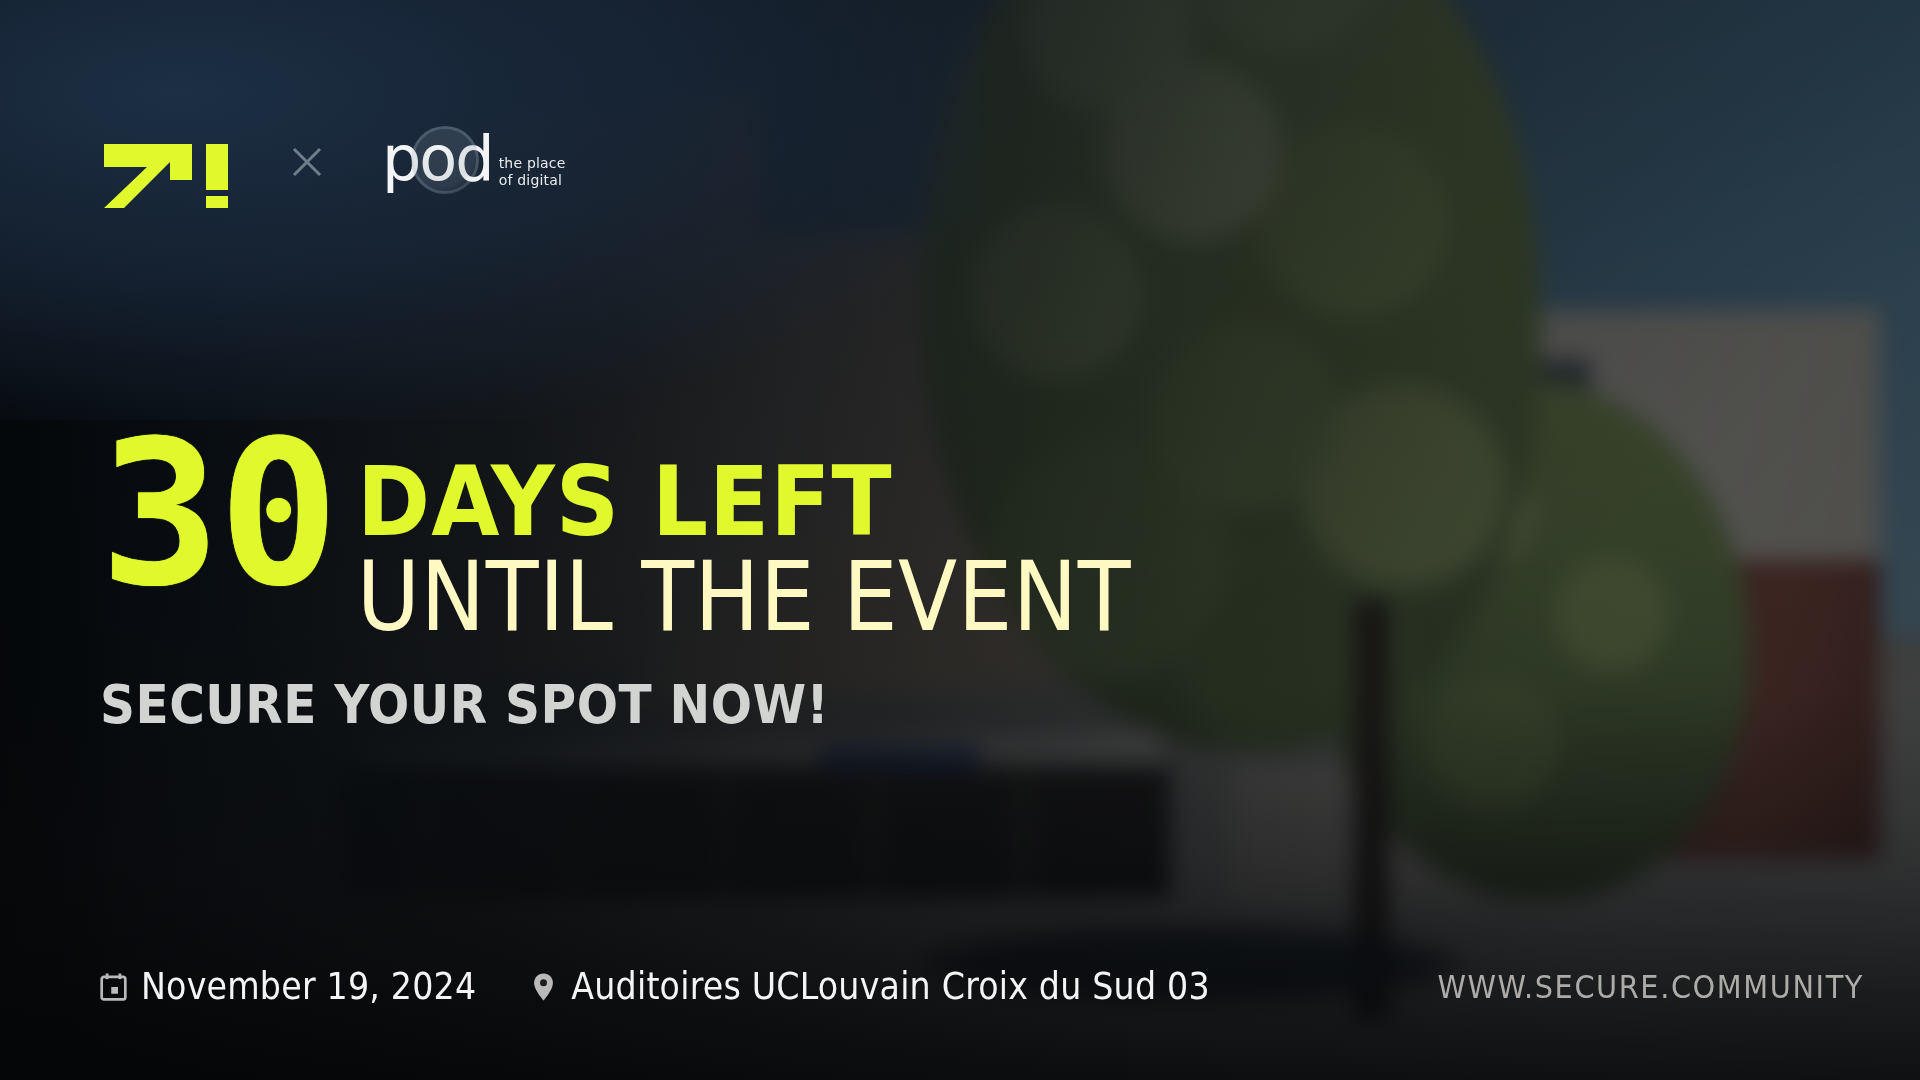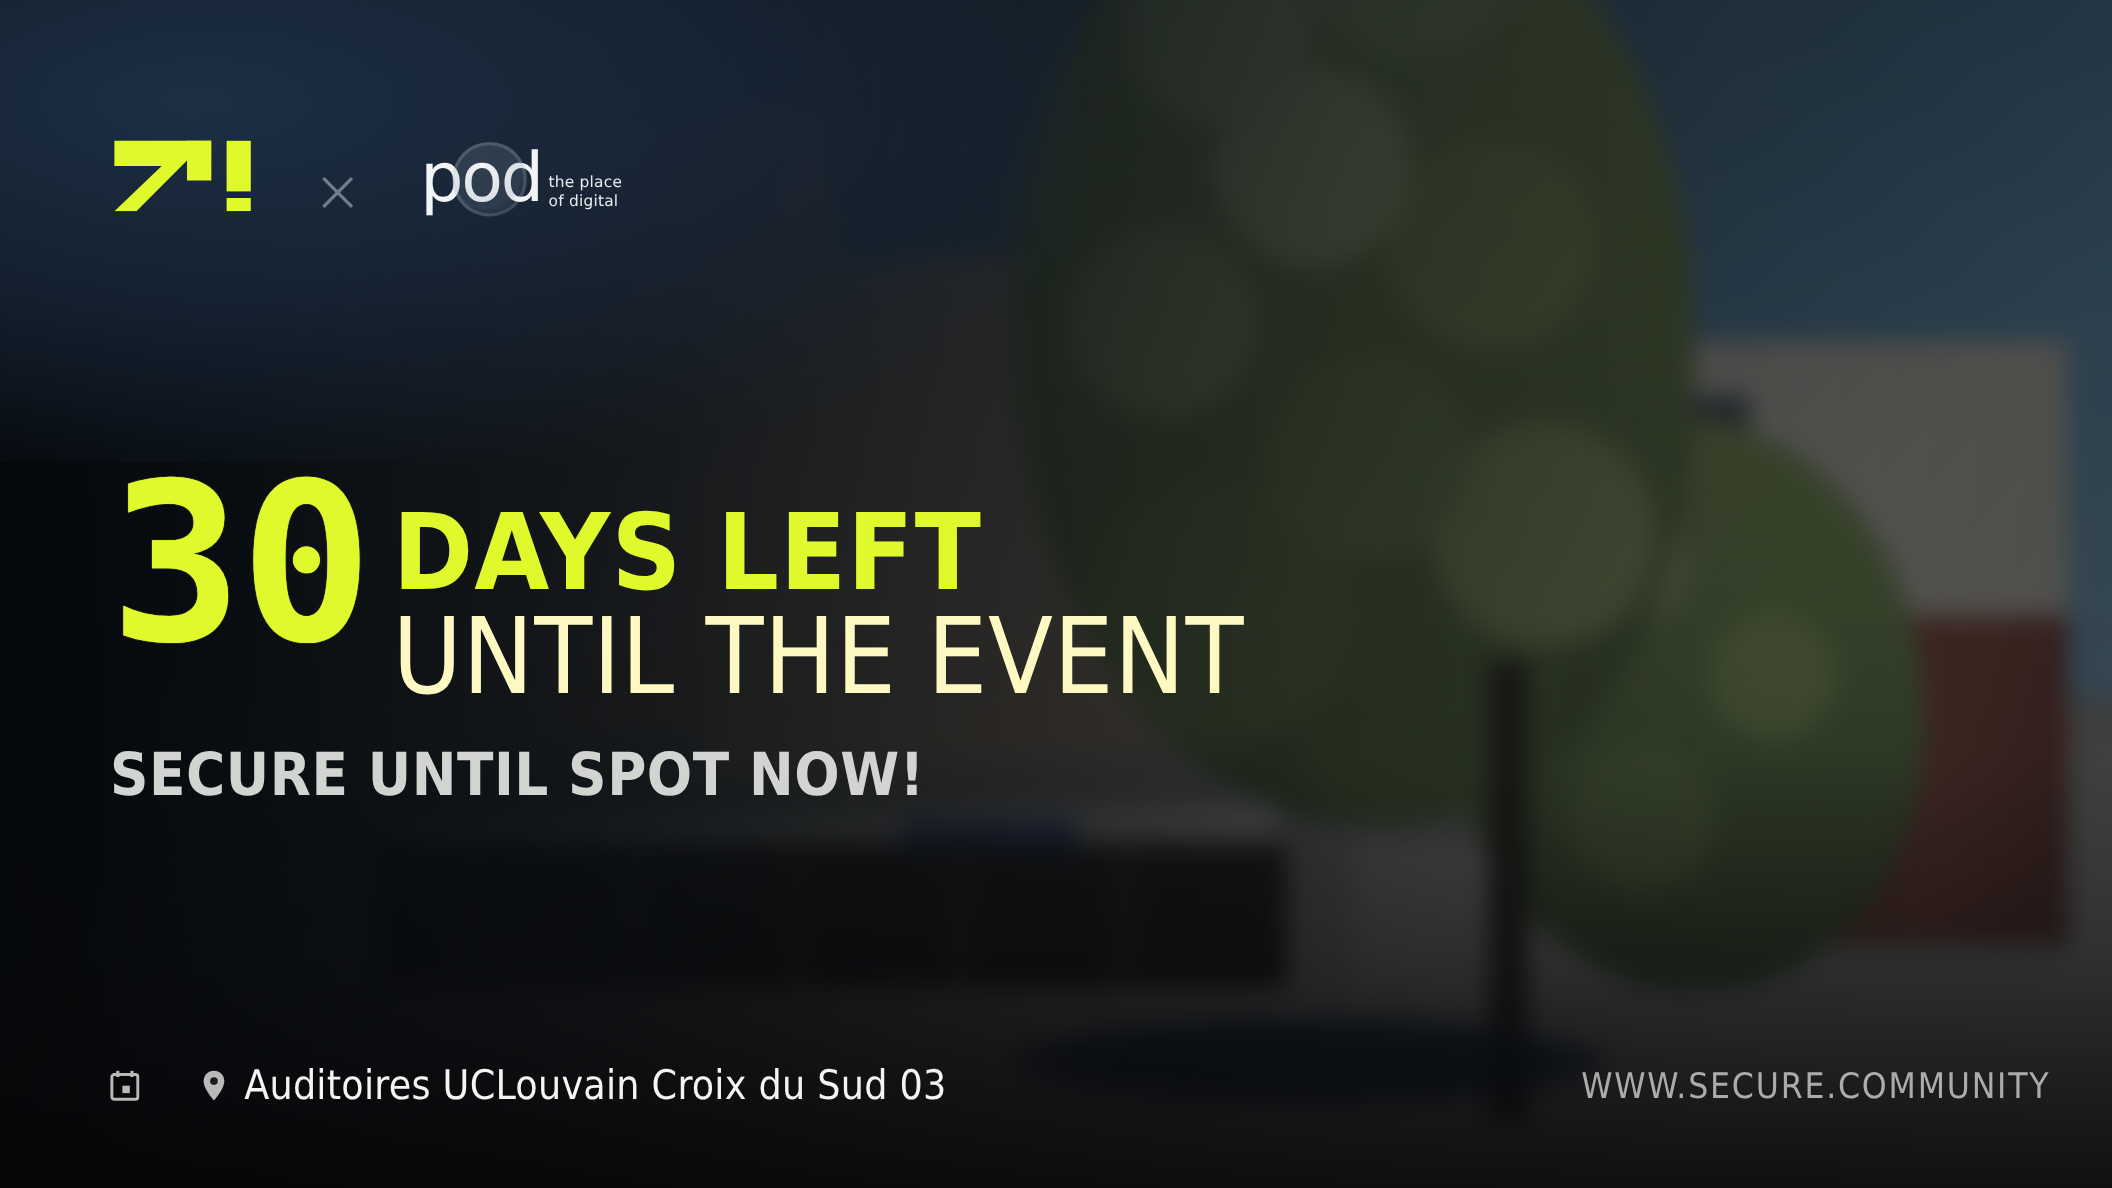--- a/index.html
+++ b/index.html
@@ -187,23 +187,23 @@
       rgba(8,9,11,0.00) 50%);
   }
   .overlay-topleft {
     position: absolute; left: 0; top: 0; width: 980px; height: 420px;
     background: radial-gradient(ellipse at 18% 22%, rgba(30,50,72,0.92) 0%, rgba(26,42,62,0.66) 42%, rgba(20,30,44,0.0) 78%);
   }
 
   
   .logo-row {
     position: absolute;
-    left: 100px; top: 100px;
+    left: 100px; top: 116px;
     display: flex;
-    align-items: flex-end;
+    align-items: center;
     gap: 58px;
   }
   .forkit-mark { width: 132px; height: 92px; display: block; }
   .cross-sep {
     width: 34px; height: 34px;
     color: #7f8d98;
     opacity: .85;
   }
   .pod-lock { display: flex; align-items: flex-start; gap: 6px; }
   .pod-word {
@@ -383,33 +383,34 @@
   </div>
 
   <div class="headline">
     <div class="hl-row1">
       <div class="big-number">30</div>
       <div class="hl-texts">
         <div class="hl-days">DAYS LEFT</div>
         <div class="hl-until">UNTIL THE EVENT</div>
       </div>
     </div>
-    <div class="hl-sub">SECURE UNTIL SPOT NOW!</div>
+    <div class="hl-sub">SECURE YOUR SPOT NOW!</div>
   </div>
 
   <div class="footer">
     <div class="meta-group">
 
       <div class="meta-item">
         <svg class="meta-icon" viewBox="0 0 24 26" aria-hidden="true">
           <rect x="1.5" y="4" width="21" height="20" rx="2" fill="none" stroke="currentColor" stroke-width="2.4"></rect>
           <rect x="5" y="1" width="2.6" height="5" fill="currentColor"></rect>
           <rect x="16.4" y="1" width="2.6" height="5" fill="currentColor"></rect>
           <rect x="10" y="13" width="6" height="6" fill="currentColor"></rect>
         </svg>
+        <span>November 19, 2024</span>
       </div>
 
       <div class="meta-item">
         <svg class="meta-icon" viewBox="0 0 24 30" aria-hidden="true">
           <path d="M12 1.5 C6.6 1.5 2.6 5.6 2.6 11 C2.6 18 12 28.5 12 28.5 C12 28.5 21.4 18 21.4 11 C21.4 5.6 17.4 1.5 12 1.5 Z" fill="currentColor"></path>
           <circle cx="12" cy="10.8" r="3.5" fill="#1c1c1c"></circle>
         </svg>
         <span>Auditoires UCLouvain Croix du Sud 03</span>
       </div>
 

